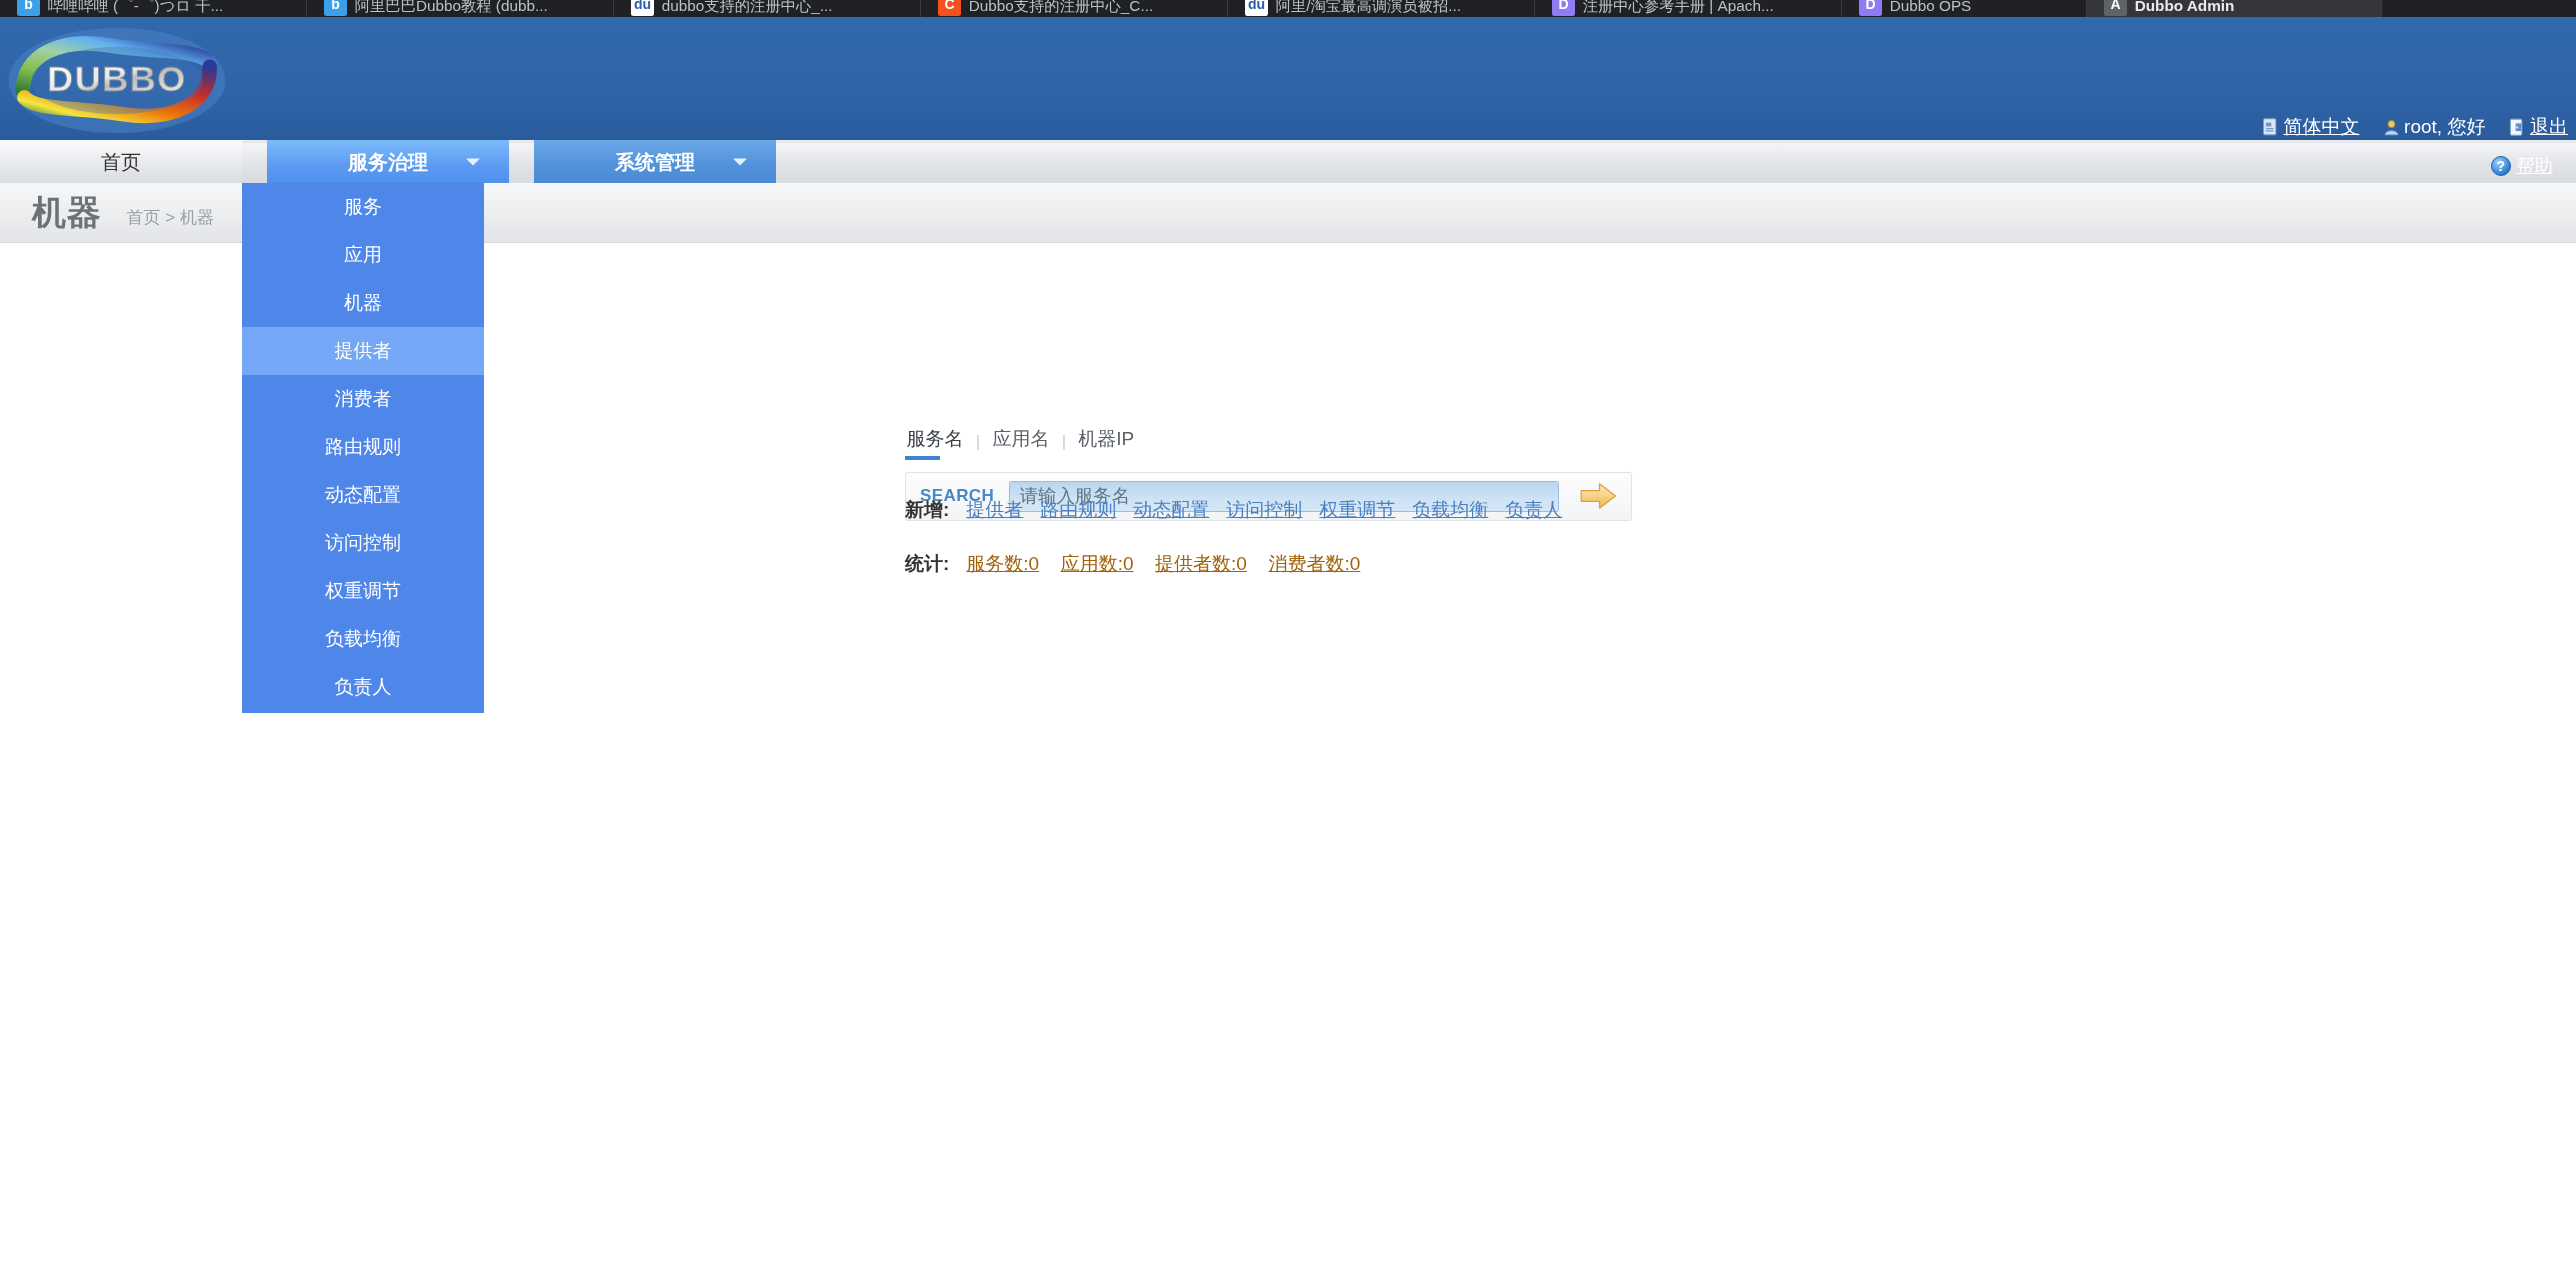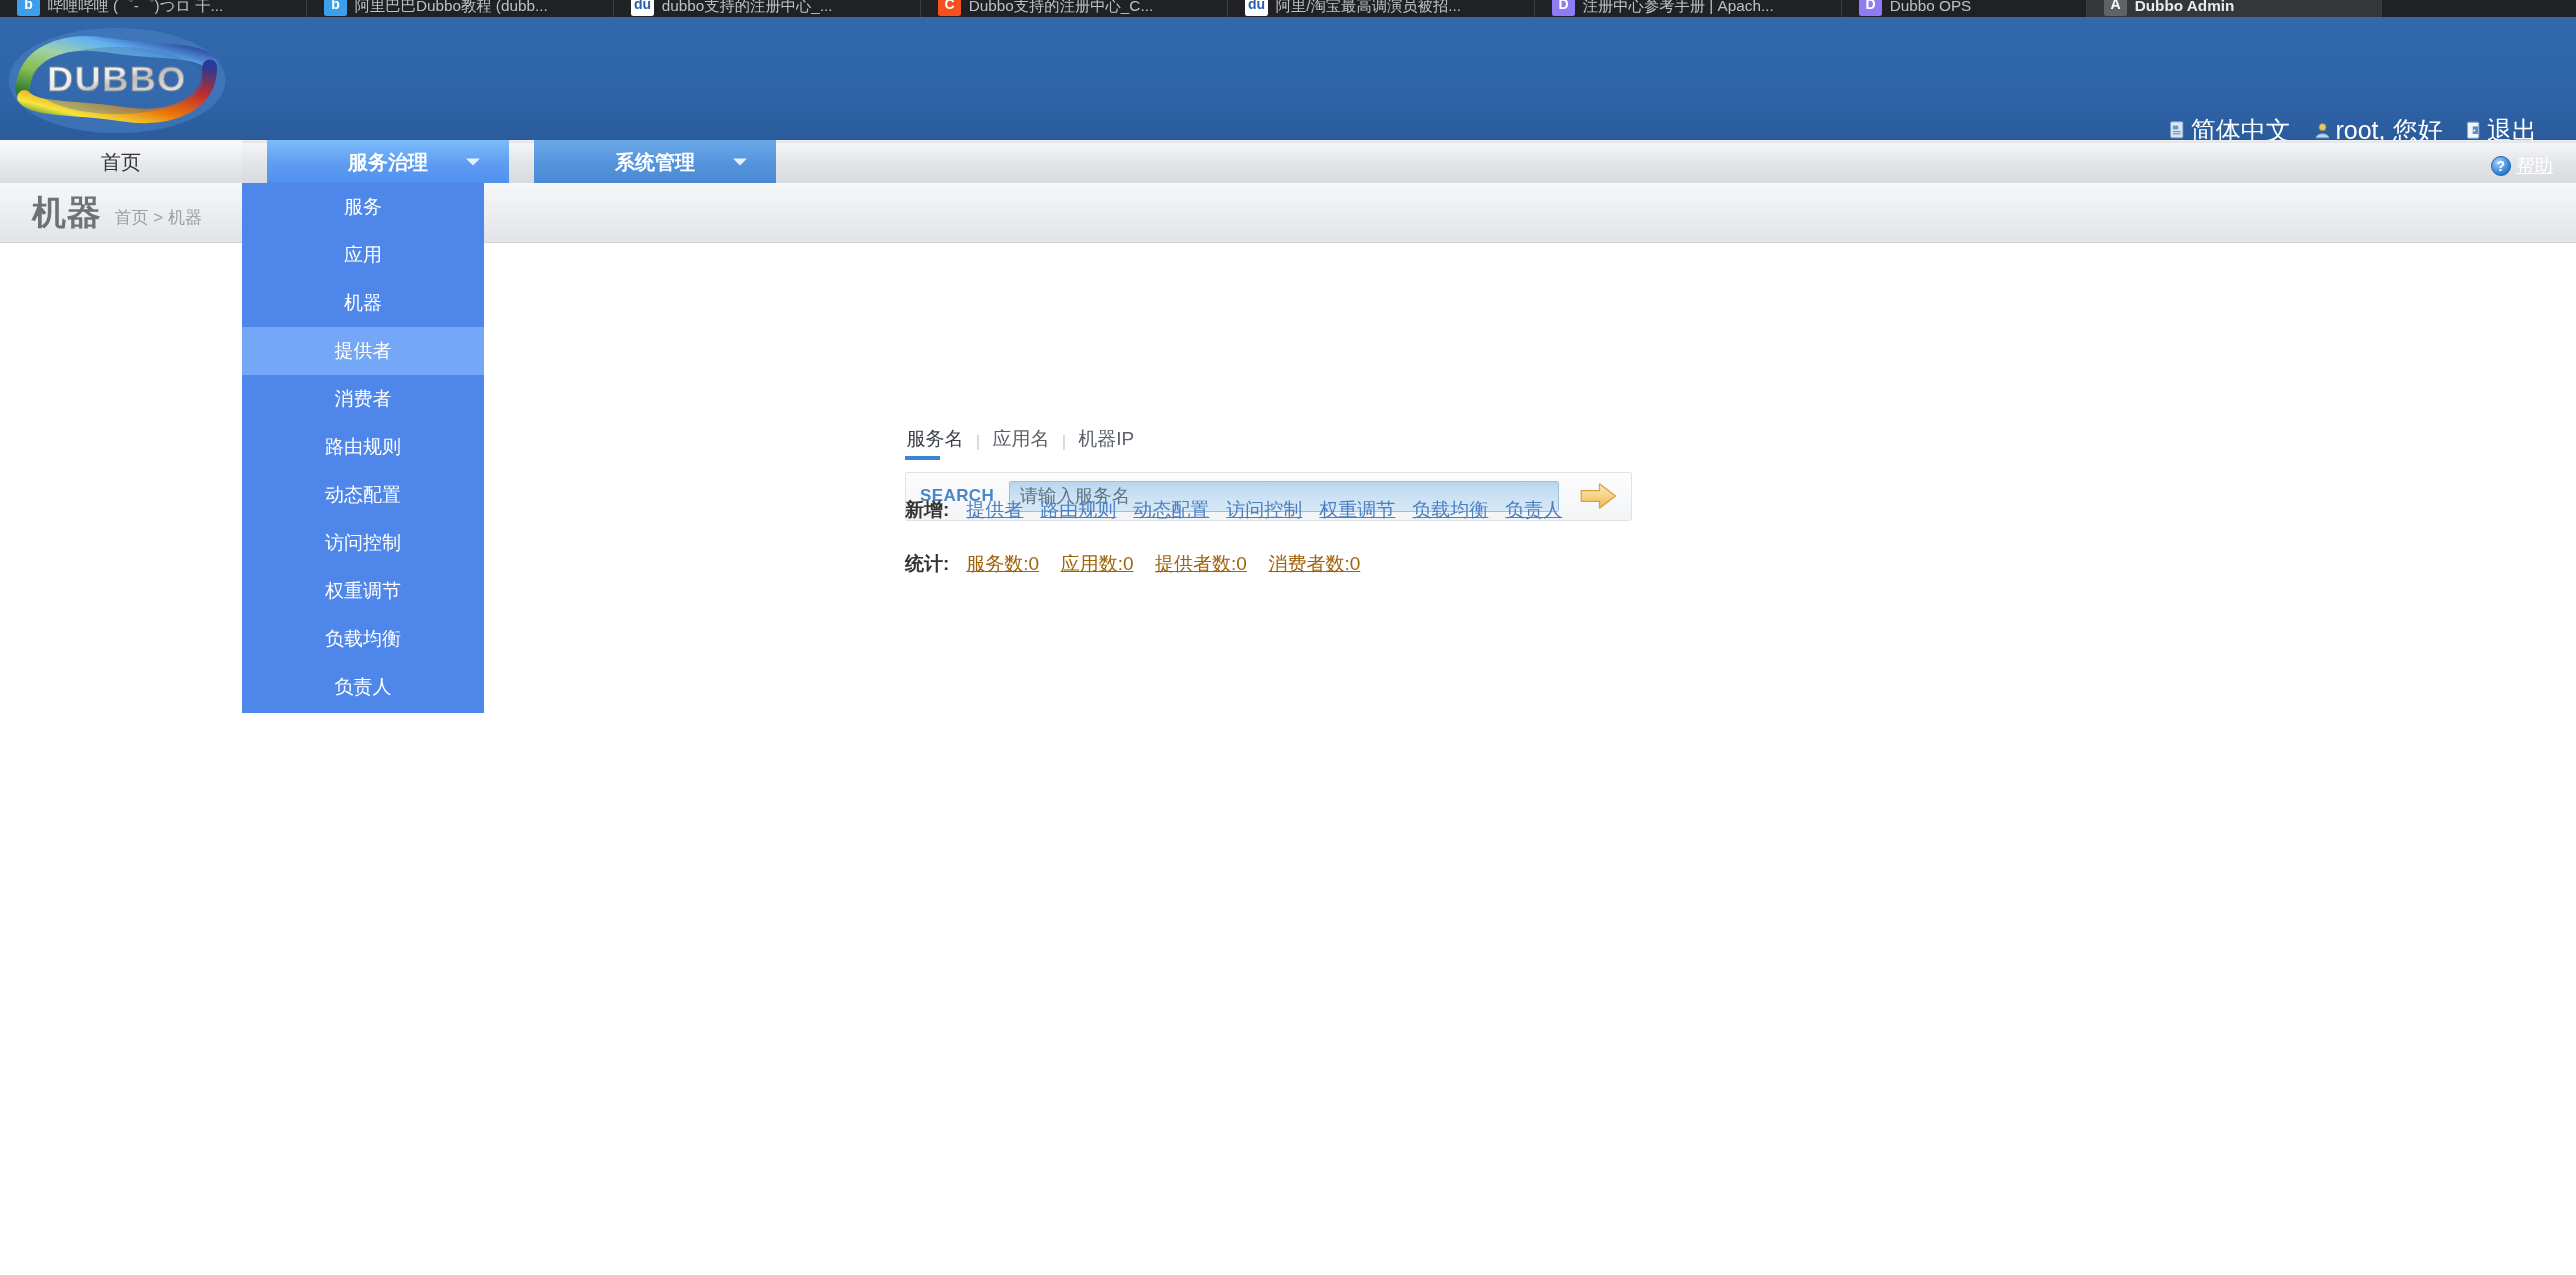--- a/index.html
+++ b/index.html
@@ -47,23 +47,23 @@
     width: 2576px; height: 123px;
     background: linear-gradient(180deg, #3169AC 0%, #2F64A8 62%, #2A5C9C 100%);
   }
   .logo-wrap {
     position: absolute; left: 6.1px; top: 4.6px;
     width: 222px; height: 117px;
   }
   .logo-wrap svg { display: block; }
 
   .header-links {
-    position: absolute; right: 39px; top: 97px;
+    position: absolute; right: 8px; top: 97px;
     display: flex; align-items: center; gap: 23px;
-    font-size: 25px; color: #ffffff;
+    font-size: 19px; color: #ffffff;
   }
   .hl { display: flex; align-items: center; gap: 4.6px; cursor: pointer; }
   .hl .htext { text-decoration: underline; white-space: nowrap; }
   .hl .htext.nolink { text-decoration: none; }
   .mini-icon { width: 17px; height: 18.4px; flex: 0 0 auto; display:block; }
 
   
   .navbar {
     position: absolute; top: 140px; left: 0;
     width: 2576px; height: 44px;
@@ -127,21 +127,21 @@
     background: linear-gradient(180deg, #f6f7f8 0%, #eaecee 60%, #e2e4e7 100%);
     border-bottom: 0.8px solid #d3d6da;
     display: flex; align-items: center;
   }
   .page-title {
     margin-left: 32px;
     font-size: 34px; font-weight: bold; color: #6e7277;
     letter-spacing: 0.8px;
   }
   .breadcrumb {
-    margin-left: 13px; margin-top: 9.2px;
+    margin-left: 25px; margin-top: 9.2px;
     font-size: 17px; color: #9aa0a6;
   }
 
   
   .help-link {
     position: absolute; right: 23px; top: 153px;
     display: flex; align-items: center; gap: 5.4px;
     font-size: 18.4px; color: #ffffff;
     cursor: pointer; z-index: 30;
   }

